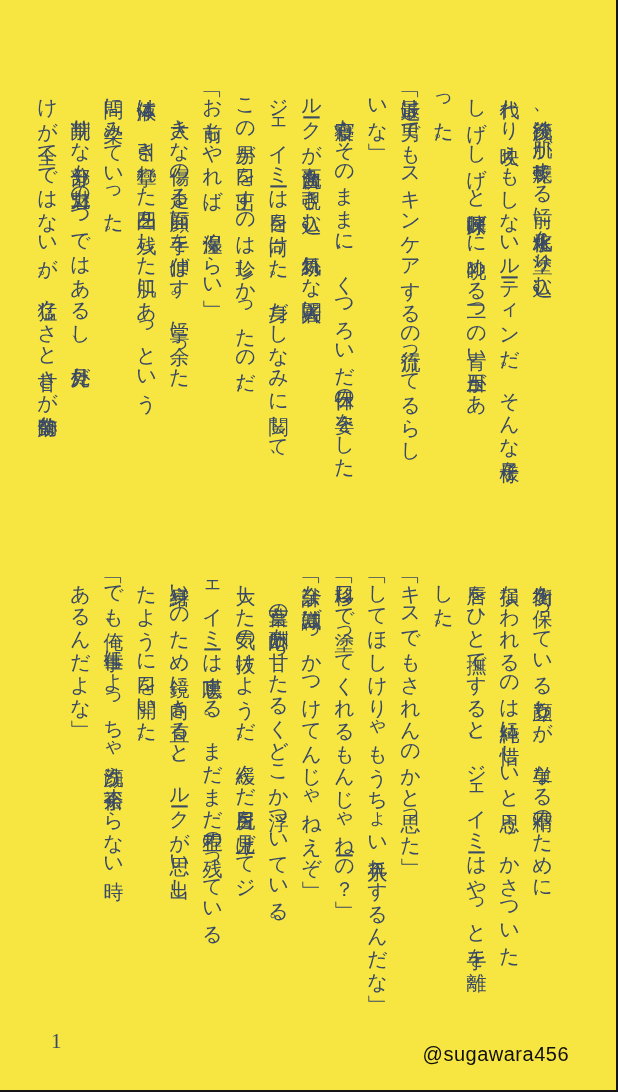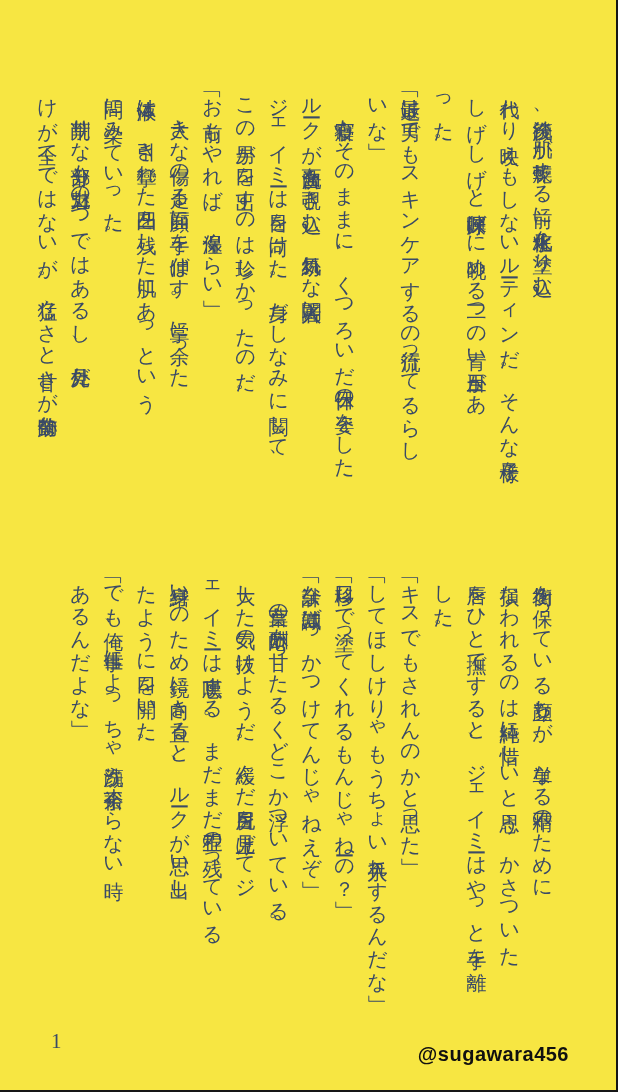--- a/index.html
+++ b/index.html
@@ -41,21 +41,21 @@
     left: 51px;
     top: 1029px;
     font-size: 21px;
     color: #3A4A66;
   }
   .credit {
     position: absolute;
     right: 47px;
     top: 1043px;
     font-family: "Liberation Sans", "DejaVu Sans", sans-serif;
-    font-weight: 700;
+    font-weight: 400;
     font-size: 20px;
     color: #101010;
     letter-spacing: 0.5px;
   }
 </style>
 </head>
 <body>
 
 <div class="page">
 

